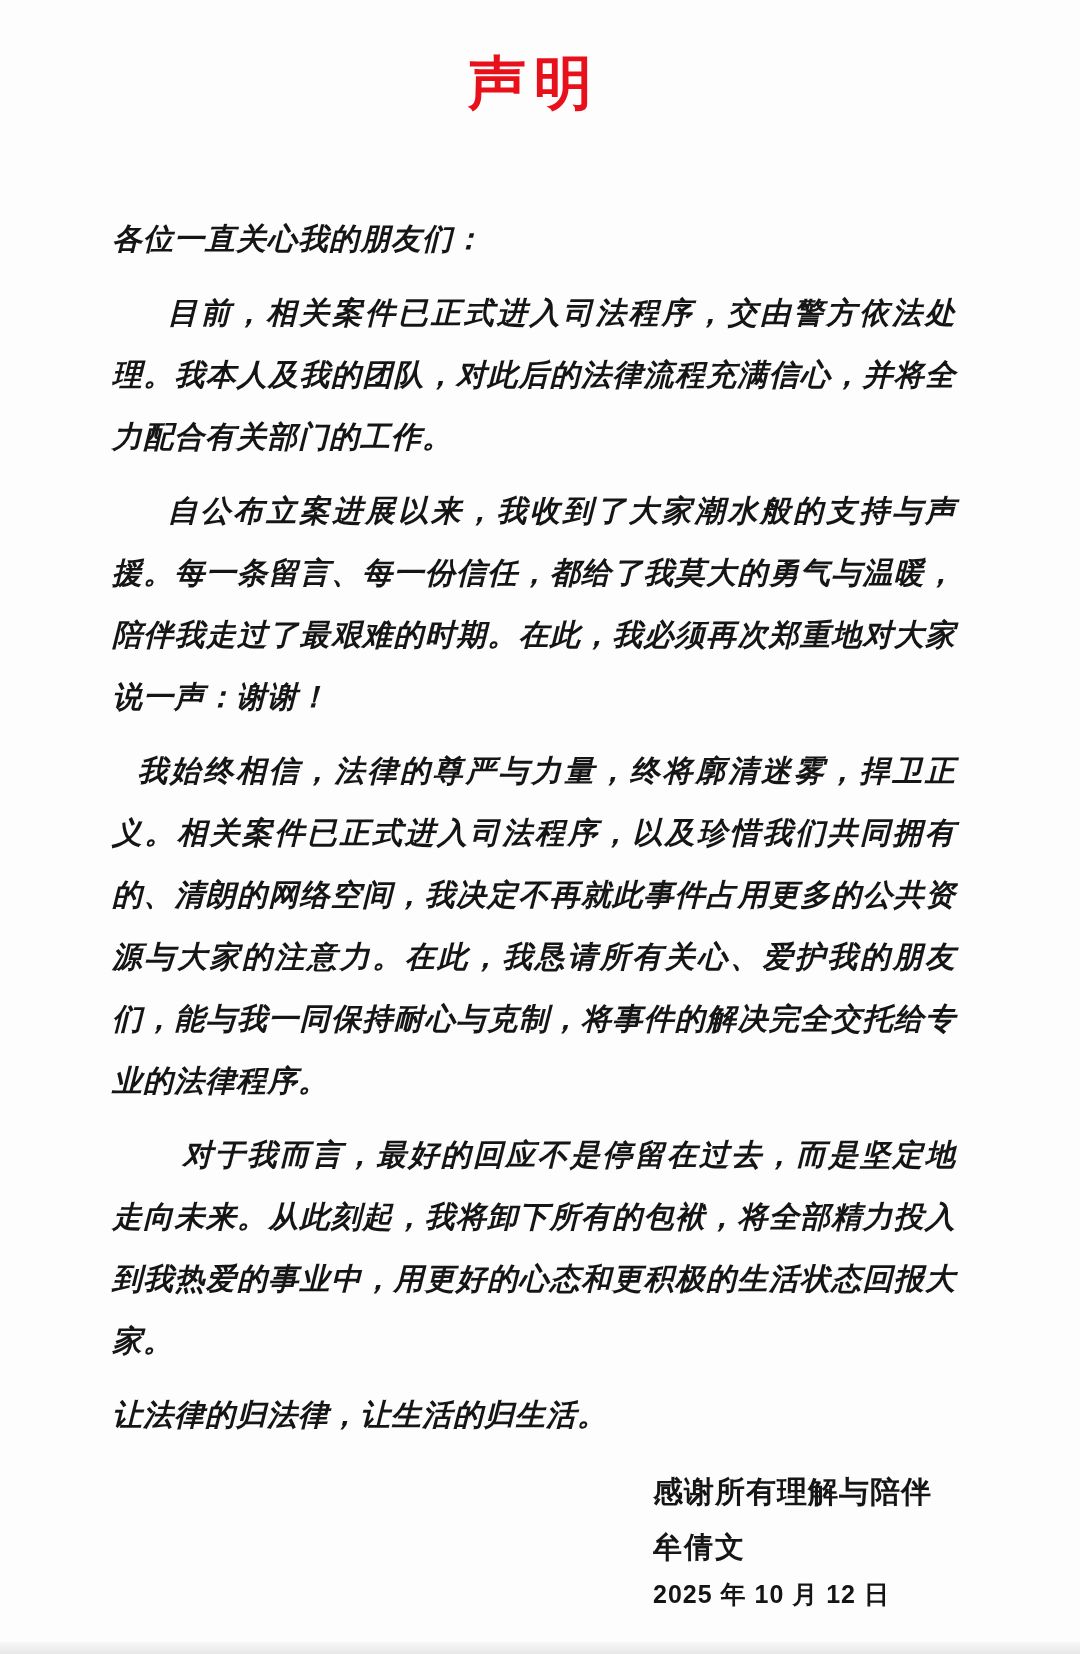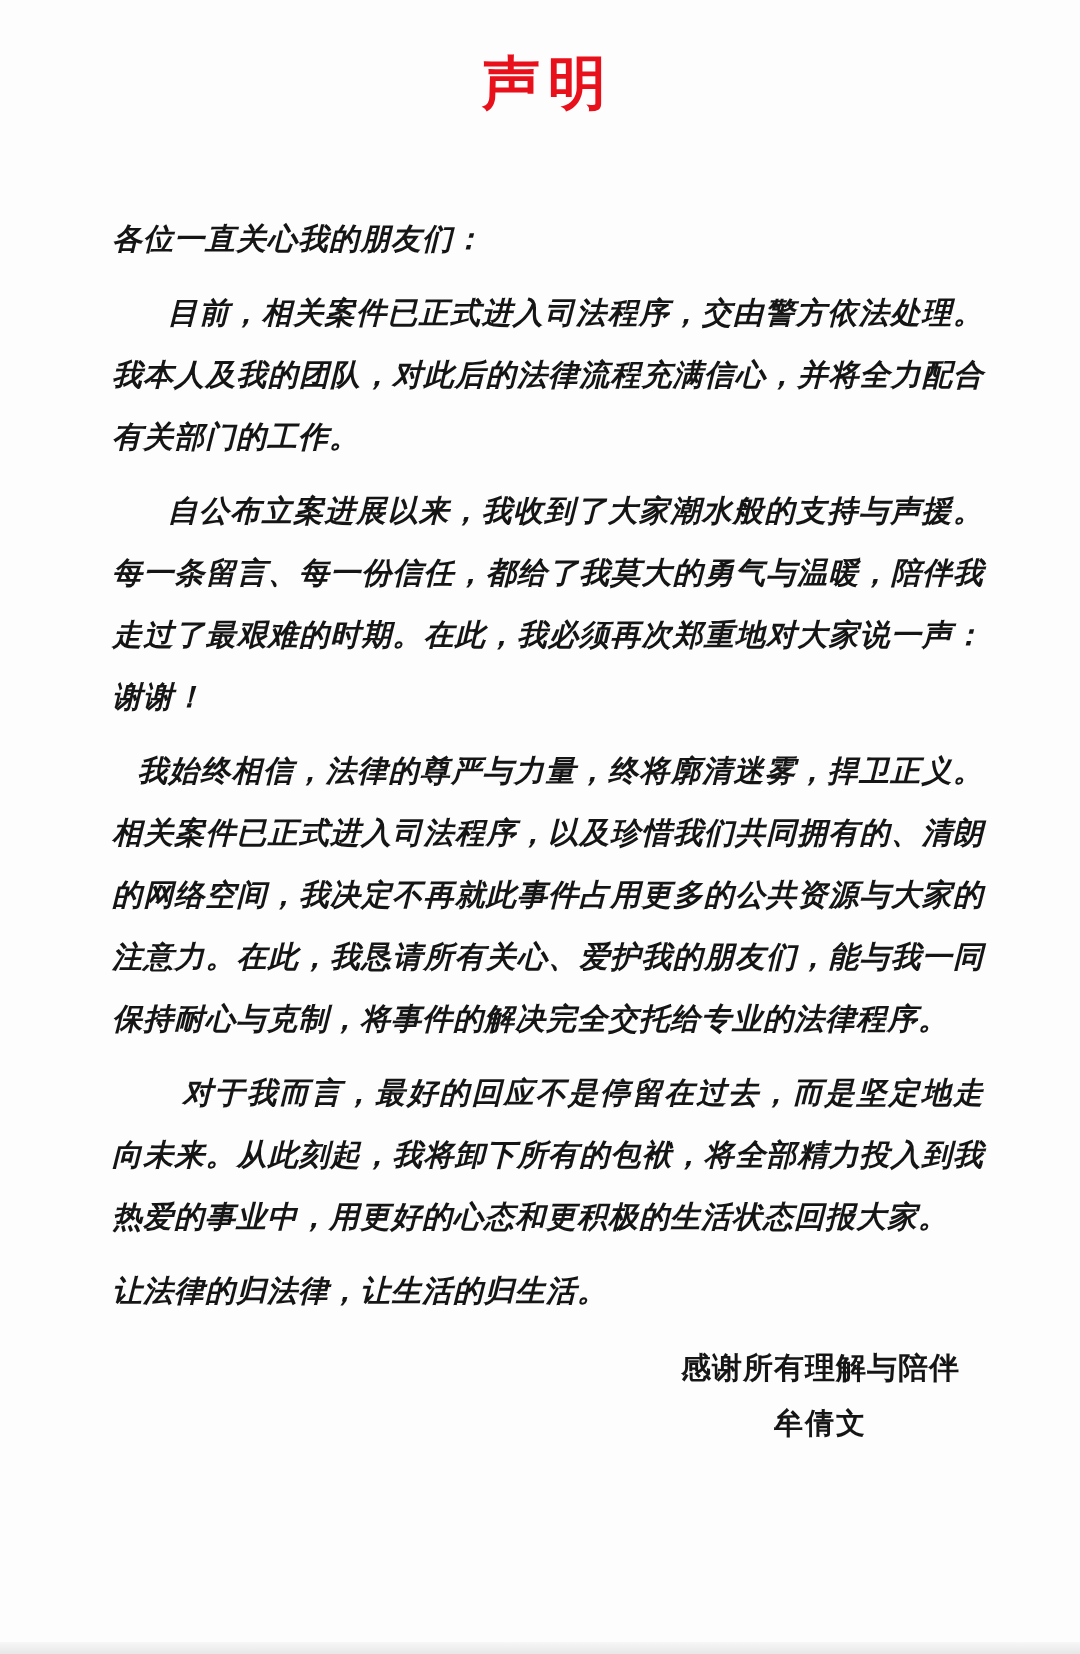--- a/index.html
+++ b/index.html
@@ -6,21 +6,21 @@
     margin: 0;
     padding: 0;
     background: #ffffff;
   }
   .page {
     position: relative;
     width: 1080px;
     height: 1654px;
     box-sizing: border-box;
     background: #fdfdfd;
-    padding: 44px 84px 0 100px;
+    padding: 44px 112px 0 100px;
     font-family: "Liberation Sans", "DejaVu Sans", sans-serif;
     font-weight: 700;
     color: #151515;
     overflow: hidden;
   }
   .doc-title {
     margin: 0;
     text-align: center;
     font-size: 58px;
     line-height: 1.35;
@@ -38,21 +38,21 @@
   .doc-body p {
     margin: 12px;
     font-style: italic;
   }
   .indent-2  { text-indent: 1.85em; }
   .indent-1  { text-indent: 0.85em; }
   .indent-25 { text-indent: 2.35em; }
   .signature-block {
     margin: 16px 36px 14px auto;
     width: max-content;
-    text-align: center;
+    text-align: left;
   }
   .closing-line {
     font-size: 30px;
     line-height: 60px;
     letter-spacing: 1px;
   }
   .signer-name {
     font-size: 29px;
     line-height: 50px;
     letter-spacing: 2px;
@@ -83,17 +83,18 @@
     <p class="indent-2">目前，相关案件已正式进入司法程序，交由警方依法处理。我本人及我的团队，对此后的法律流程充满信心，并将全力配合有关部门的工作。</p>
     <p class="indent-2">自公布立案进展以来，我收到了大家潮水般的支持与声援。每一条留言、每一份信任，都给了我莫大的勇气与温暖，陪伴我走过了最艰难的时期。在此，我必须再次郑重地对大家说一声：谢谢！</p>
     <p class="indent-1">我始终相信，法律的尊严与力量，终将廓清迷雾，捍卫正义。相关案件已正式进入司法程序，以及珍惜我们共同拥有的、清朗的网络空间，我决定不再就此事件占用更多的公共资源与大家的注意力。在此，我恳请所有关心、爱护我的朋友们，能与我一同保持耐心与克制，将事件的解决完全交托给专业的法律程序。</p>
     <p class="indent-25">对于我而言，最好的回应不是停留在过去，而是坚定地走向未来。从此刻起，我将卸下所有的包袱，将全部精力投入到我热爱的事业中，用更好的心态和更积极的生活状态回报大家。</p>
     <p>让法律的归法律，让生活的归生活。</p>
   </div>
 
   <div class="signature-block">
     <div class="closing-line">感谢所有理解与陪伴</div>
     <div class="signer-name">牟倩文</div>
+    <div class="signature-date">2025 年 10 月 12 日</div>
   </div>
 
   <div class="bottom-strip"></div>
 
 </div>
 
 </body></html>

